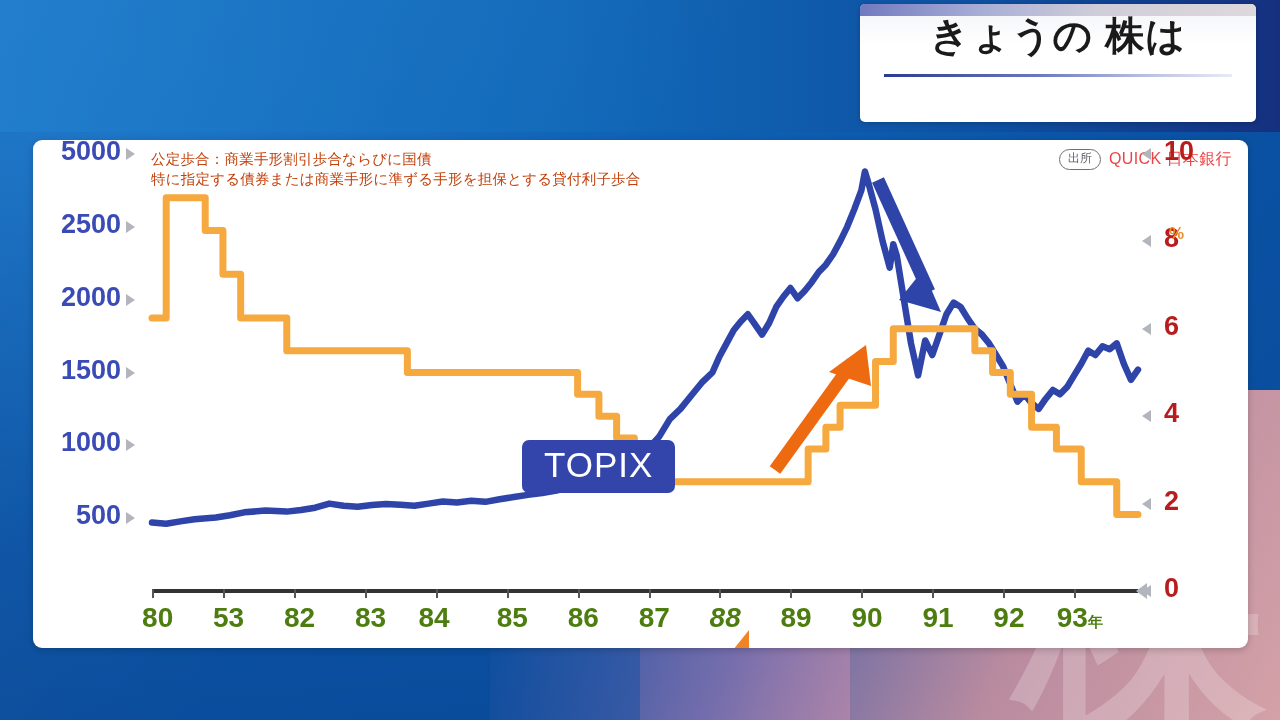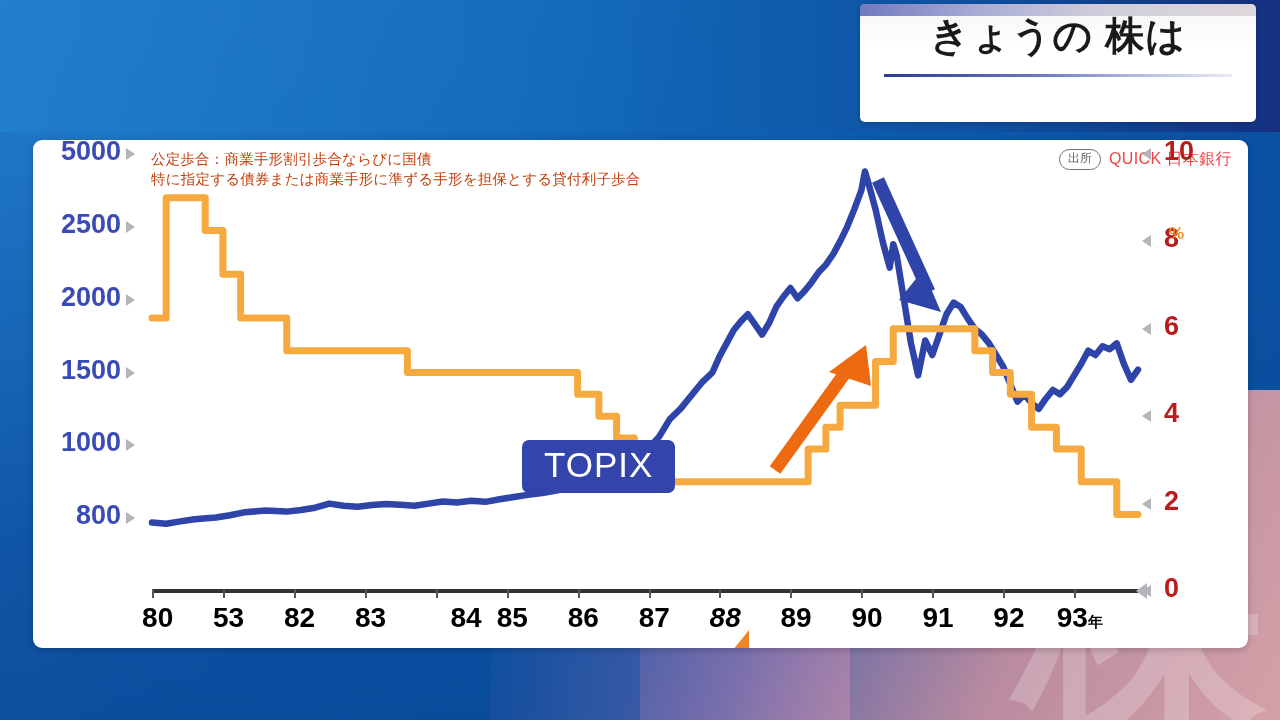--- a/index.html
+++ b/index.html
@@ -127,21 +127,21 @@
     border-top: 6.5px solid transparent;
     border-bottom: 6.5px solid transparent;
   }
   #pct-symbol {
     position: absolute; left: 1136px; top: 84px;
     font-size: 17px; font-weight: bold; color: #e8912a;
   }
 
   .xlabel {
     position: absolute;
-    font-size: 28px; font-weight: bold; color: #000000;
+    font-size: 28px; font-weight: bold; color: #4d7c0f;
     transform: translateX(-50%);
     white-space: nowrap;
   }
   .xlabel .suffix { font-size: 15px; font-weight: bold; }
 
   #xaxis-line {
     position: absolute; left: 119px; top: 449px; width: 986px; height: 4px;
     background: #333;
   }
   .xtick {
@@ -209,21 +209,21 @@
       <div class="ylabel-left" style="top: -4px;">5000</div>
       <div class="ytick-left" style="top: 8px;"></div>
       <div class="ylabel-left" style="top: 68.8333px;">2500</div>
       <div class="ytick-left" style="top: 80.8333px;"></div>
       <div class="ylabel-left" style="top: 141.667px;">2000</div>
       <div class="ytick-left" style="top: 153.667px;"></div>
       <div class="ylabel-left" style="top: 214.5px;">1500</div>
       <div class="ytick-left" style="top: 226.5px;"></div>
       <div class="ylabel-left" style="top: 287.333px;">1000</div>
       <div class="ytick-left" style="top: 299.333px;"></div>
-      <div class="ylabel-left" style="top: 360.167px;">800</div>
+      <div class="ylabel-left" style="top: 360.167px;">500</div>
       <div class="ytick-left" style="top: 372.167px;"></div>
     </div>
   <div id="right-axis">
       <div class="ylabel-right" style="top: -4px;">10</div>
       <div class="ytick-right" style="top: 8px;"></div>
       <div class="ylabel-right" style="top: 83.4px;">8</div>
       <div class="ytick-right" style="top: 95.4px;"></div>
       <div class="ylabel-right" style="top: 170.8px;">6</div>
       <div class="ytick-right" style="top: 182.8px;"></div>
       <div class="ylabel-right" style="top: 258.2px;">4</div>
@@ -256,21 +256,21 @@
   <div id="xaxis-arrow"></div>
   <div id="x-axis">
       <div class="xlabel" style="left: 124.675px; top: 462px;">80</div>
       <div class="xtick" style="left: 119px;"></div>
       <div class="xlabel" style="left: 195.61px; top: 462px;">53</div>
       <div class="xtick" style="left: 189.935px;"></div>
       <div class="xlabel" style="left: 266.545px; top: 462px;">82</div>
       <div class="xtick" style="left: 260.871px;"></div>
       <div class="xlabel" style="left: 337.481px; top: 462px;">83</div>
       <div class="xtick" style="left: 331.806px;"></div>
-      <div class="xlabel" style="left: 433px; top: 462px;">84</div>
+      <div class="xlabel" style="left: 401px; top: 462px;">84</div>
       <div class="xtick" style="left: 402.741px;"></div>
       <div class="xlabel" style="left: 479.351px; top: 462px;">85</div>
       <div class="xtick" style="left: 473.676px;"></div>
       <div class="xlabel" style="left: 550.286px; top: 462px;">86</div>
       <div class="xtick" style="left: 544.612px;"></div>
       <div class="xlabel" style="left: 621.222px; top: 462px;">87</div>
       <div class="xtick" style="left: 615.547px;"></div>
       <div class="xlabel" style="left: 692.157px; top: 462px; font-style: italic;">88</div>
       <div class="xtick" style="left: 686.482px;"></div>
       <div class="xlabel" style="left: 763.092px; top: 462px;">89</div>

